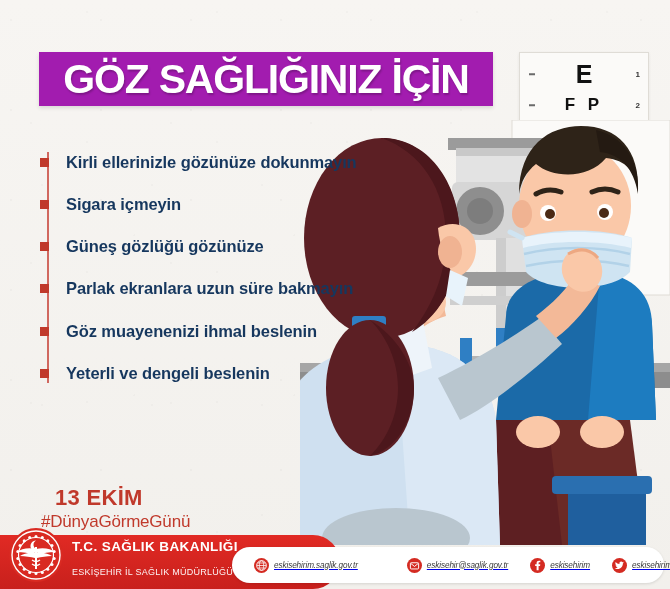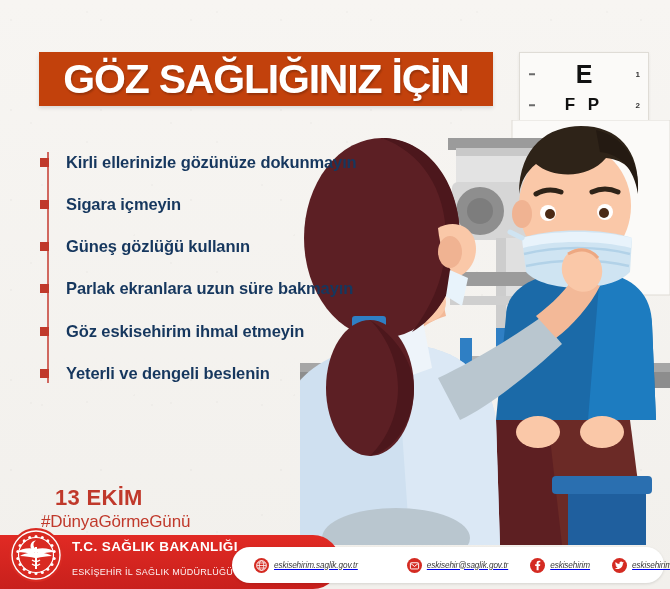--- a/index.html
+++ b/index.html
@@ -18,21 +18,21 @@
       radial-gradient(circle at 38% 68%, rgba(0,0,0,.02) 0 1px, transparent 1px),
       radial-gradient(circle at 84% 47%, rgba(0,0,0,.02) 0 1px, transparent 1px),
       radial-gradient(circle at 22% 88%, rgba(0,0,0,.02) 0 1px, transparent 1px),
       linear-gradient(180deg,#f7f5f2 0%,#f2f0ec 100%);
     background-size:90px 90px,130px 130px,110px 110px,160px 160px,140px 140px,100% 100%;
   }
 
   
   .title-banner{
     position:absolute;left:39px;top:52px;width:454px;height:54px;
-    background:#c2410c;z-index:6;
+    background:#a21caf;z-index:6;
     display:flex;align-items:center;justify-content:center;
     box-shadow:0 2px 4px rgba(0,0,0,.12);
   }
   .title-banner span{
     color:#ffffff;font-weight:bold;font-size:41px;letter-spacing:-1.2px;
     font-family:"Liberation Sans",sans-serif;line-height:1;
     text-shadow:1px 2px 2px rgba(0,0,0,.22);
     white-space:nowrap;
   }
 
@@ -267,29 +267,29 @@
     <div class="tip">
       <span class="tip-bullet"></span>
       <span class="tip-text">Kirli ellerinizle gözünüze dokunmayın</span>
     </div>
     <div class="tip">
       <span class="tip-bullet"></span>
       <span class="tip-text">Sigara içmeyin</span>
     </div>
     <div class="tip">
       <span class="tip-bullet"></span>
-      <span class="tip-text">Güneş gözlüğü kullanın</span>
+      <span class="tip-text">Güneş gözlüğü gözünüze</span>
     </div>
     <div class="tip">
       <span class="tip-bullet"></span>
       <span class="tip-text">Parlak ekranlara uzun süre bakmayın</span>
     </div>
     <div class="tip">
       <span class="tip-bullet"></span>
-      <span class="tip-text">Göz eskisehirim ihmal etmeyin</span>
+      <span class="tip-text">Göz muayenenizi ihmal beslenin</span>
     </div>
     <div class="tip">
       <span class="tip-bullet"></span>
       <span class="tip-text">Yeterli ve dengeli beslenin</span>
     </div>
   </div>
 
   <div class="date-block">
     <div class="date-main">13 EKİM</div>
     <div class="date-tag">#DünyaGörmeGünü</div>

